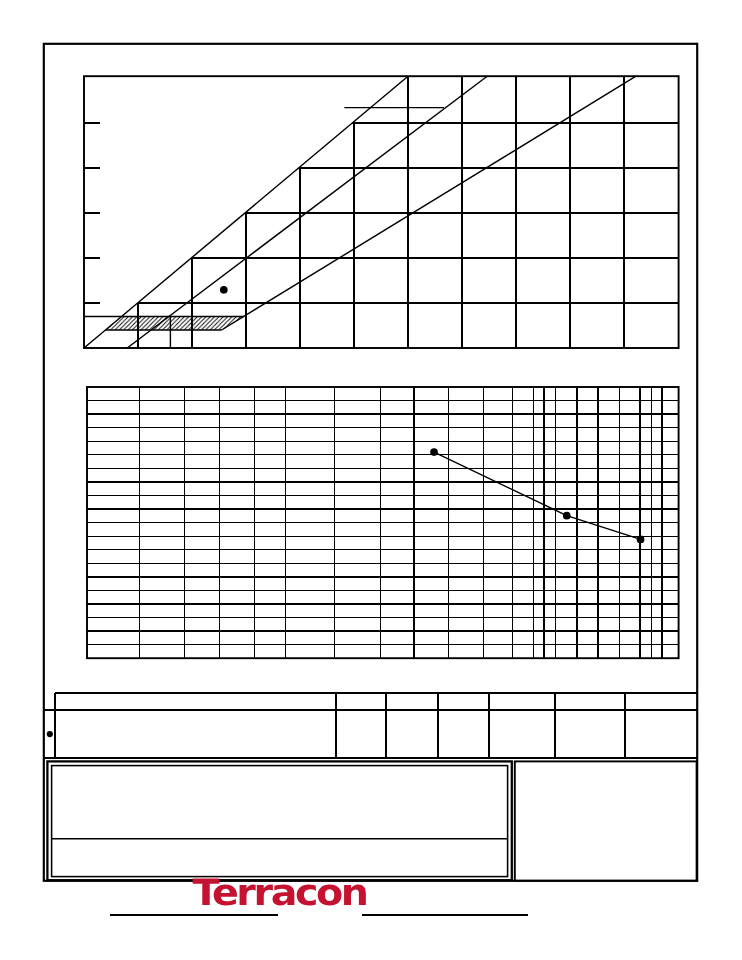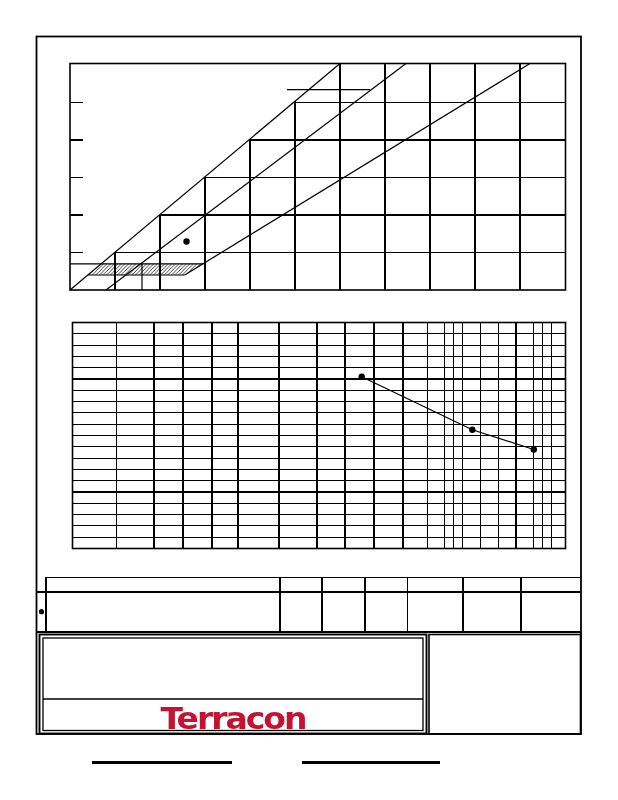--- a/index.html
+++ b/index.html
@@ -129,16 +129,16 @@
         <rect x="39.5" y="634.5" width="387" height="99" fill="none" stroke="#000000" stroke-width="1.9"></rect>
         <rect x="43" y="638" width="380" height="92.5" fill="none" stroke="#000000" stroke-width="1.3"></rect>
         <line x1="43" y1="699" x2="423" y2="699" stroke="#000000" stroke-width="1.3"></line>
         <rect x="429" y="634.5" width="151.5" height="99.5" fill="none" stroke="#000000" stroke-width="1.6"></rect>
       </g>
     <g id="g-signature">
         <line x1="92" y1="762.5" x2="232" y2="762.5" stroke="#000000" stroke-width="2.2" shape-rendering="crispEdges"></line>
         <line x1="302" y1="762.5" x2="440" y2="762.5" stroke="#000000" stroke-width="2.2" shape-rendering="crispEdges"></line>
       </g>
   </svg>
-  <div class="logo-band" style="left: 43px; top: 703px; width: 380px; height: 30px;">
+  <div class="logo-band" style="left: 43px; top: 728px; width: 380px; height: 30px;">
     <span class="logo-text" style="color: rgb(196, 18, 48);">Terracon</span>
   </div>
 </div>
 
 </body></html>

